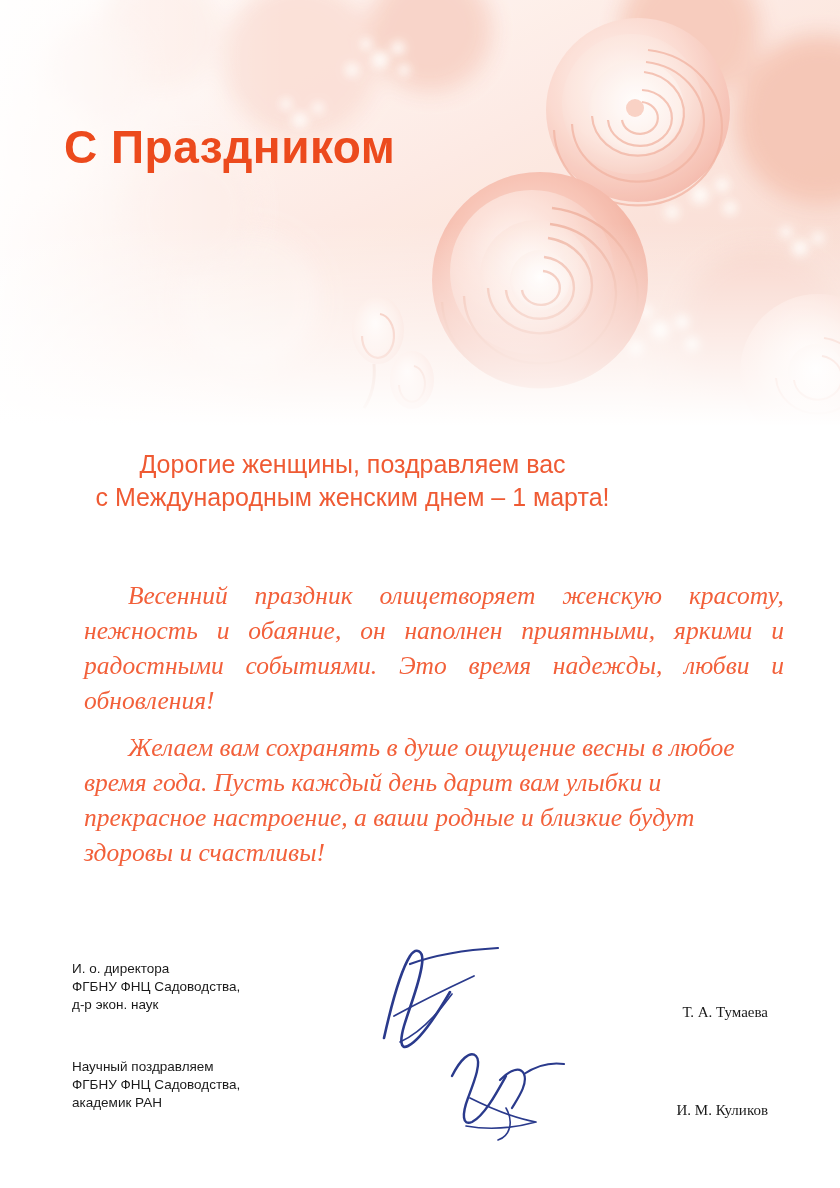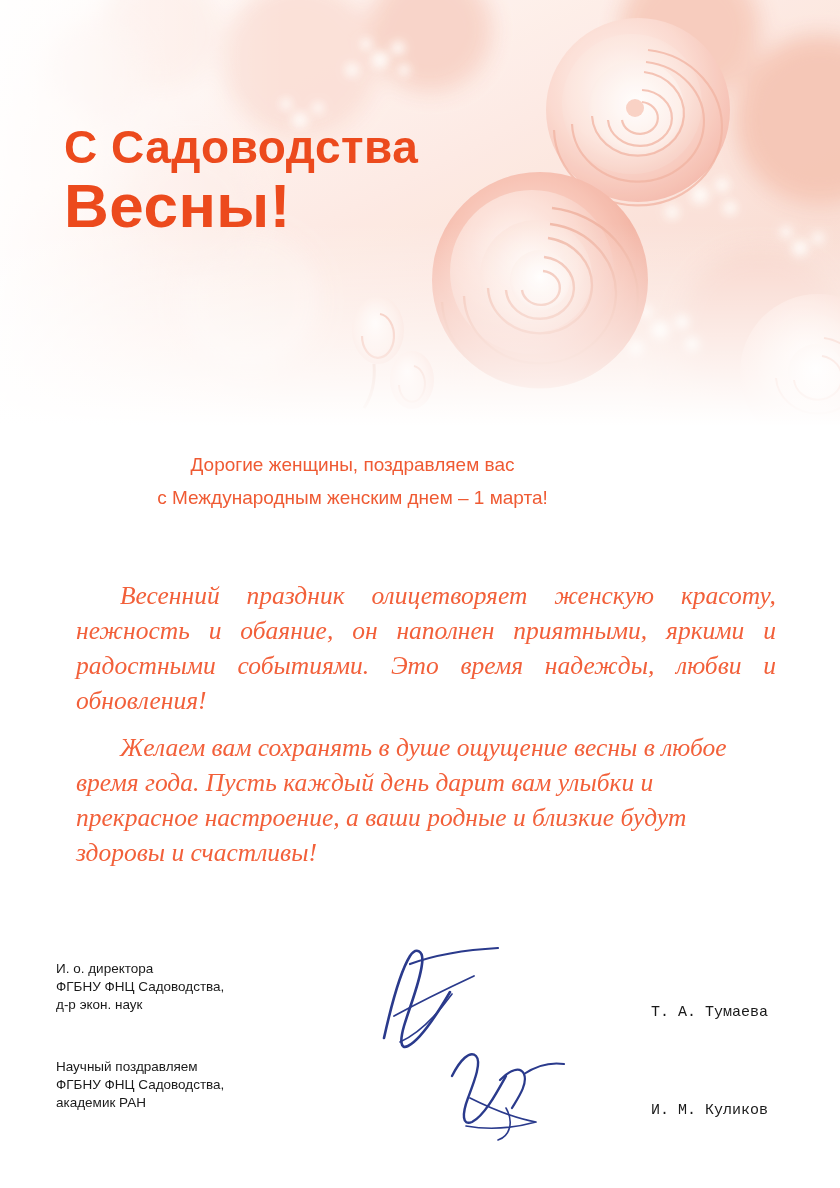--- a/index.html
+++ b/index.html
@@ -71,30 +71,30 @@
   }
 
   
   .greeting {
     position: absolute;
     left: 0;
     top: 448px;
     width: 705px;
     text-align: center;
     color: #ef5a33;
-    font-size: 19px;
+    font-size: 25px;
     line-height: 33px;
     font-family: "Liberation Sans", sans-serif;
   }
   .greeting div { white-space: nowrap; }
 
   
   .body-text {
     position: absolute;
-    left: 76px;
+    left: 84px;
     top: 578px;
     width: 700px;
     color: #f2603a;
     font-family: "Liberation Serif", serif;
     font-style: italic;
     font-size: 25.5px;
     line-height: 35px;
   }
   .para {
     text-align: justify;
@@ -111,34 +111,34 @@
   .sig-block {
     position: absolute;
     left: 0;
     width: 840px;
   }
   .sig-1 { top: 960px; }
   .sig-2 { top: 1058px; }
 
   .sig-role {
     position: absolute;
-    left: 56px;
+    left: 72px;
     top: 0;
     font-size: 13.5px;
     line-height: 18px;
     color: #1a1a1a;
     font-family: "Liberation Sans", sans-serif;
     white-space: pre-line;
   }
   .sig-name {
     position: absolute;
     right: 72px;
     font-size: 15px;
     color: #1a1a1a;
-    font-family: Liberation Mono, monospace;
+    font-family: Liberation Serif, serif;
     white-space: nowrap;
   }
   .sig-1 .sig-name { top: 44px; }
   .sig-2 .sig-name { top: 44px; margin-left: 28px; }
 
   .sig-mark {
     position: absolute;
     pointer-events: none;
   }
   .sig-mark-1 { left: 370px; top: -18px; }
@@ -277,22 +277,21 @@
         <circle cx="40" cy="150" r="58" fill="#fff6f3"></circle>
         <circle cx="190" cy="210" r="66" fill="#fdeae4"></circle>
       </g>
 
       <rect x="0" y="0" width="840" height="430" fill="#fff3ee" opacity="0.12"></rect>
     </svg>
     <div class="hero-fade"></div>
   </div>
 
   <div class="title-block">
-    <div class="title-line1">С Садоводства</div>
-    <div class="title-line2">Весны!</div>
+    <div class="title-line1">С Праздником</div>
   </div>
 
   <div class="greeting">
     <div>Дорогие женщины, поздравляем вас</div>
     <div>с Международным женским днем – 1 марта!</div>
   </div>
 
   <div class="body-text">
     <p class="para">Весенний праздник олицетворяет женскую красоту, нежность и обаяние, он наполнен приятными, яркими и радостными событиями. Это время надежды, любви и обновления!</p>
     <p class="para para-justify-last">Желаем вам сохранять в душе ощущение весны в любое время года. Пусть каждый день дарит вам улыбки и прекрасное настроение, а ваши родные и близкие будут здоровы и счастливы!</p>

